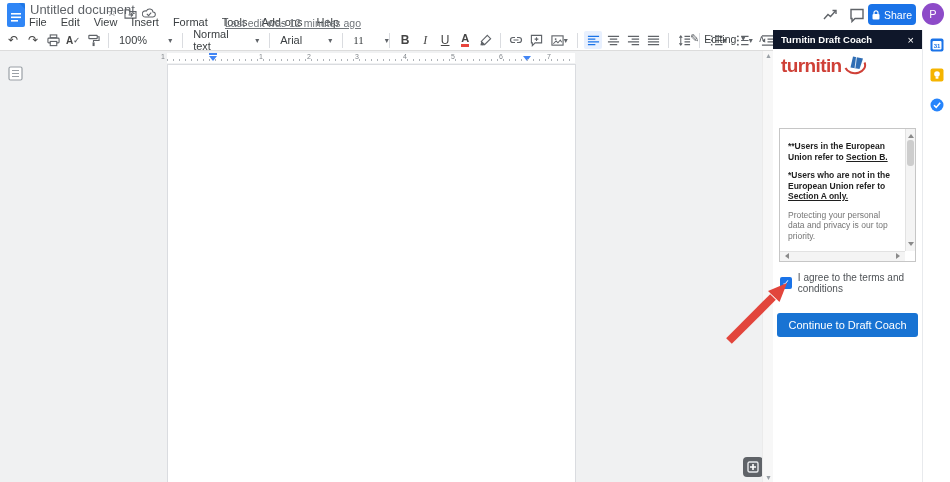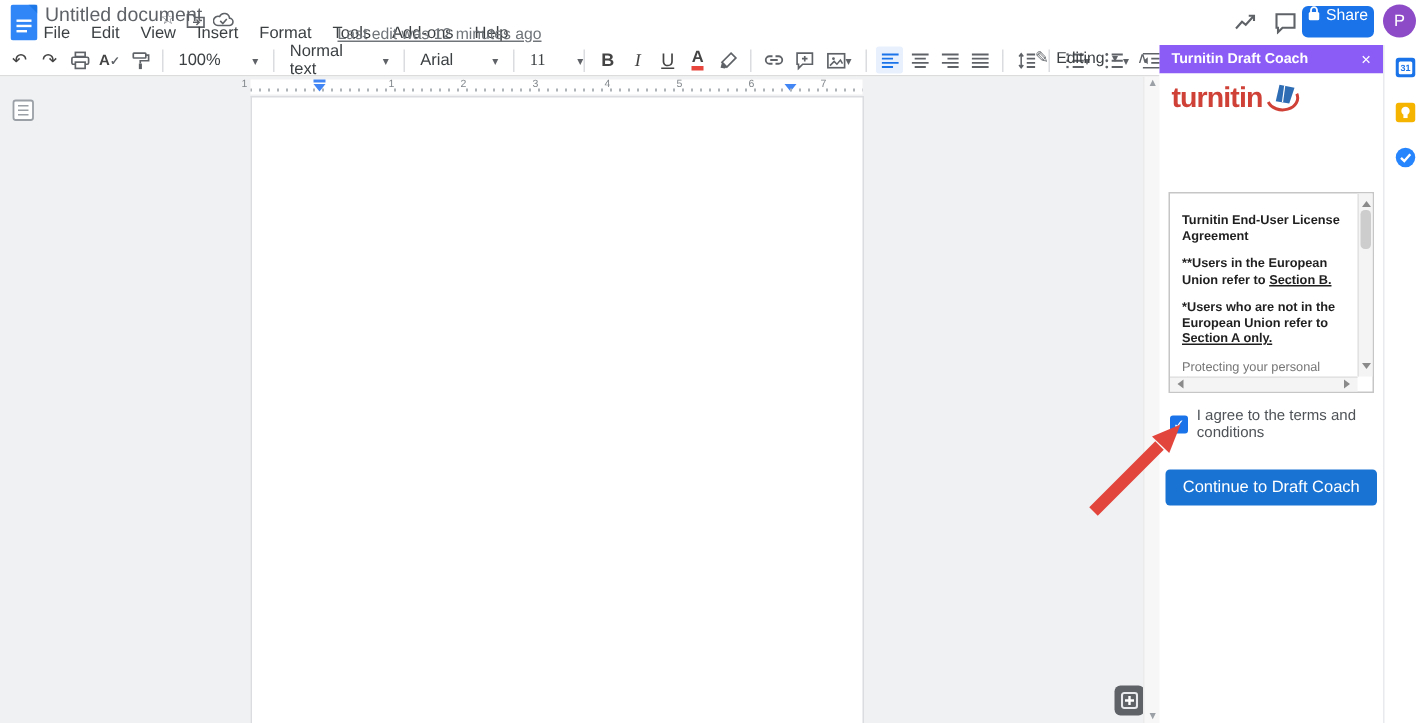--- a/index.html
+++ b/index.html
@@ -7,21 +7,21 @@
   .abs{position:absolute;}
   
   .titlebar{left:0;top:0;width:950px;height:30px;background:#fff;}
   .docs-logo{left:7px;top:3px;width:18px;height:24px;}
   .doc-title{left:30px;top:2px;font-size:13px;color:#5f6368;}
   .title-ico{top:6px;font-size:11px;color:#5f6368;cursor:pointer;}
   .menubar{left:29px;top:16px;display:flex;gap:14px;font-size:11px;color:#3c4043;}
   .menubar span{cursor:pointer;}
   .last-edit{left:225px;top:17px;font-size:10.5px;color:#70757a;text-decoration:underline;cursor:pointer;}
   .tb-right-ico{top:7px;width:16px;height:16px;cursor:pointer;}
-  .share-btn{left:868px;top:4px;width:48px;height:21px;background:#1a73e8;border-radius:4px;display:flex;justify-content:center;gap:4px;color:#fff;font-size:10.5px;cursor:pointer;}
+  .share-btn{left:868px;top:4px;width:48px;height:21px;background:#1a73e8;border-radius:4px;display:flex;align-items:center;justify-content:center;gap:4px;color:#fff;font-size:10.5px;cursor:pointer;}
   .avatar{left:922px;top:3px;width:22px;height:22px;border-radius:50%;background:#8d4bc8;color:#fff;font-size:11px;display:flex;align-items:center;justify-content:center;cursor:pointer;}
   
   .toolbar{left:4px;top:30px;height:20px;display:flex;align-items:center;gap:2px;background:#fff;}
   .tbtn{min-width:18px;height:18px;display:flex;align-items:center;justify-content:center;color:#444;font-size:12px;border-radius:2px;cursor:pointer;}
   .tbtn.active{background:#e8f0fe;}
   .sep{width:1px;height:15px;background:#dadce0;margin:0 4px;}
   .ddl{display:flex;align-items:center;gap:21px;font-size:11px;color:#3c4043;padding:0 4px;cursor:pointer;}
   .chev{font-size:8px;color:#5f6368;}
   .glyph-b{font-weight:bold;font-size:12px;}
   .glyph-i{font-style:italic;font-family:"Liberation Serif",serif;font-size:12px;}
@@ -37,21 +37,21 @@
     background:repeating-linear-gradient(to right,#aeb3b8 0 1px,transparent 1px 6px);}
   .ruler-num{position:absolute;top:0;font-size:7px;color:#80868b;}
   .ind-marker{position:absolute;width:0;height:0;border:4px solid transparent;border-top:5px solid #4285f4;}
   .ind-bar{position:absolute;width:8px;height:2px;background:#4285f4;}
   .outline-btn{left:8px;top:66px;width:16px;height:16px;cursor:pointer;}
   .page{left:167px;top:64px;width:407px;height:418px;background:#fff;border:1px solid #dadce0;border-bottom:none;}
   .explore-btn{left:743px;top:457px;width:20px;height:20px;background:#5f6368;border-radius:4px;display:flex;align-items:center;justify-content:center;cursor:pointer;}
   .doc-scrollbar{left:762px;top:51px;width:11px;height:431px;background:#f7f7f7;border-left:1px solid #ebebeb;}
   .scroll-arrow{position:absolute;left:2px;font-size:7px;color:#9aa0a6;}
   
-  .panel-header{left:773px;top:30px;width:149px;height:19px;background:#8b5cf6;color:#fff;display:flex;align-items:center;justify-content:space-between;padding:0 8px;box-sizing:border-box;}
+  .panel-header{left:773px;top:30px;width:149px;height:19px;background:#0f172a;color:#fff;display:flex;align-items:center;justify-content:space-between;padding:0 8px;box-sizing:border-box;}
   .panel-header .ttl{font-size:9.5px;font-weight:bold;}
   .panel-close{font-size:11px;cursor:pointer;}
   .panel-body{left:773px;top:49px;width:149px;height:433px;background:#fff;}
   .tlogo{left:781px;top:55px;display:flex;align-items:flex-start;gap:1px;}
   .tlogo-text{font-size:19px;font-weight:bold;color:#cf4037;letter-spacing:-0.6px;line-height:22px;}
   .panel-heading{left:781px;top:85px;width:136px;font-family:"Liberation Serif",serif;font-size:13px;line-height:16.5px;color:#3d3d3d;}
   .license-box{left:779px;top:128px;width:137px;height:134px;border:1px solid #c6c6c6;background:#fff;box-sizing:border-box;}
   .lic-content{position:absolute;left:0;top:0;right:10px;bottom:10px;overflow:hidden;padding:12px 8px 0 8px;}
   .lic-p{margin:0 0 8px;font-size:8.5px;line-height:10.5px;font-weight:bold;color:#1f1f1f;}
   .lic-p u{text-decoration:underline;}
@@ -309,21 +309,20 @@
     <svg width="24" height="24" viewBox="0 0 24 24">
       <path d="M10 1.5 L20 3.5 L16.5 14 L7.5 12.5 Z" fill="#2e6db4"></path>
       <path d="M13.5 2 L12 13" stroke="#fff" stroke-width="0.8"></path>
       <path d="M2.5 13 a 9.5 7.5 0 1 0 19 -5.5" stroke="#cf4037" fill="none" stroke-width="2"></path>
     </svg>
   </div>
 
 
   <div class="abs license-box">
     <div class="lic-content">
-      <p class="lic-p">Turnitin End-User License Agreement</p>
       <p class="lic-p"><span>**Users in the European Union refer to </span><u>Section B.</u></p>
       <p class="lic-p"><span>*Users who are not in the European Union refer to </span><u>Section A only.</u></p>
       <p class="lic-p lic-gray">Protecting your personal data and privacy is our top priority.</p>
     </div>
     <div class="vscroll">
       <span class="scr-up"></span>
       <span class="scr-thumb"></span>
       <span class="scr-dn"></span>
     </div>
     <div class="hscroll">

